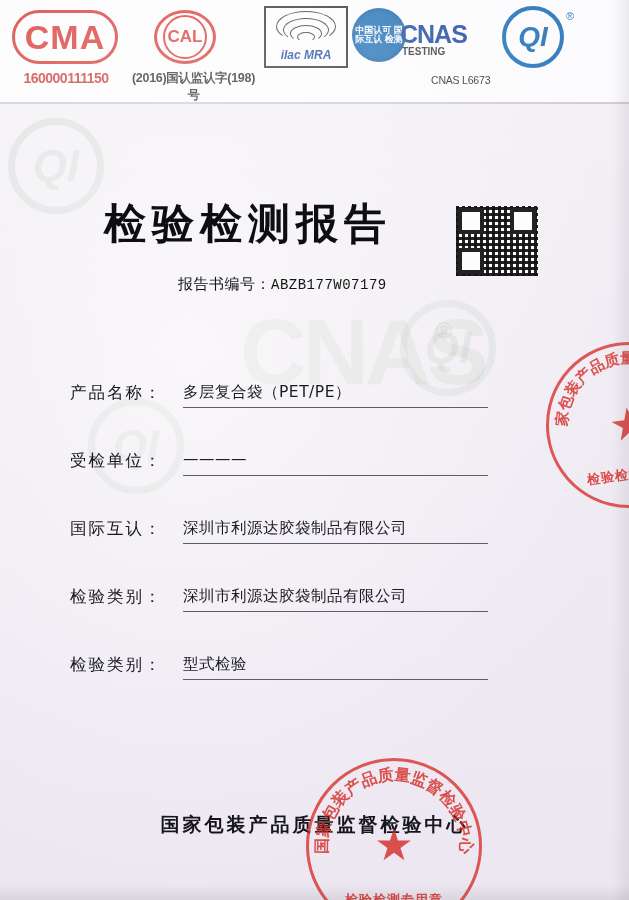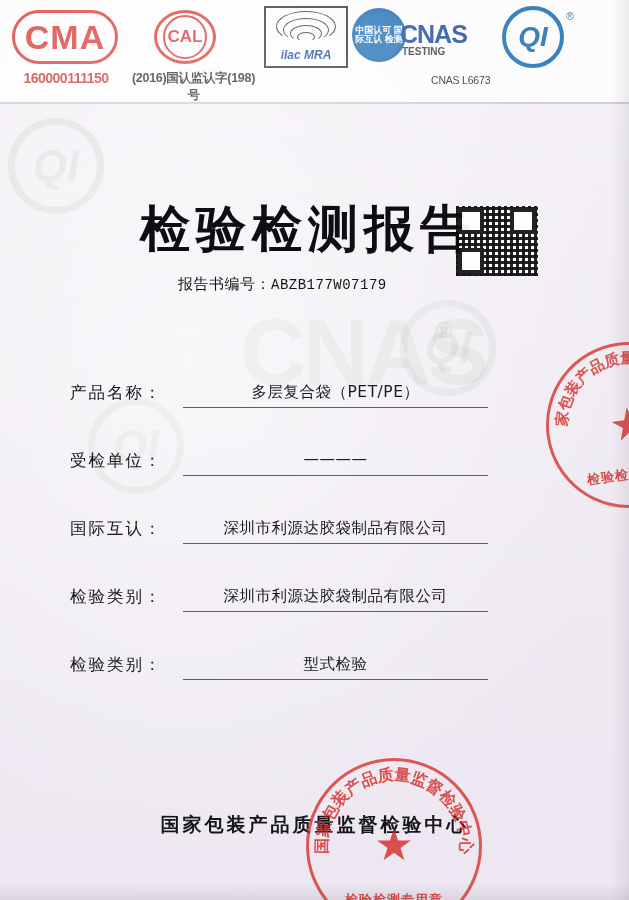--- a/index.html
+++ b/index.html
@@ -278,25 +278,24 @@
     color: rgba(120,150,110,0.18);
   }
 
   
   .title {
     position: absolute;
     left: 104px; top: 196px;
     width: 360px;
     font-family: "DejaVu Sans", sans-serif;
     font-weight: bold;
-    font-size: 50px;
+    font-size: 42px;
     letter-spacing: 6px;
     color: #0d0d12;
     white-space: nowrap;
-    margin-left: 36px;
   }
 
   .report-no {
     position: absolute;
     left: 178px; top: 275px;
     font-size: 15px;
     color: #141414;
     font-family: "Liberation Serif", serif;
     letter-spacing: 0.5px;
     text-align: center;
@@ -353,21 +352,21 @@
     font-size: 16.5px;
     letter-spacing: 2px;
     color: #17171c;
     font-family: "DejaVu Sans", sans-serif;
   }
   .field-value {
     position: absolute;
     left: 175px;
     top: 12px;
     width: 305px;
-    text-align: center;
+    text-align: left;
     font-size: 15.5px;
     color: #1a1a22;
     font-family: "DejaVu Sans", sans-serif;
     letter-spacing: 0.5px;
   }
   .field-line {
     position: absolute;
     left: 175px;
     top: 37px;
     width: 305px;

